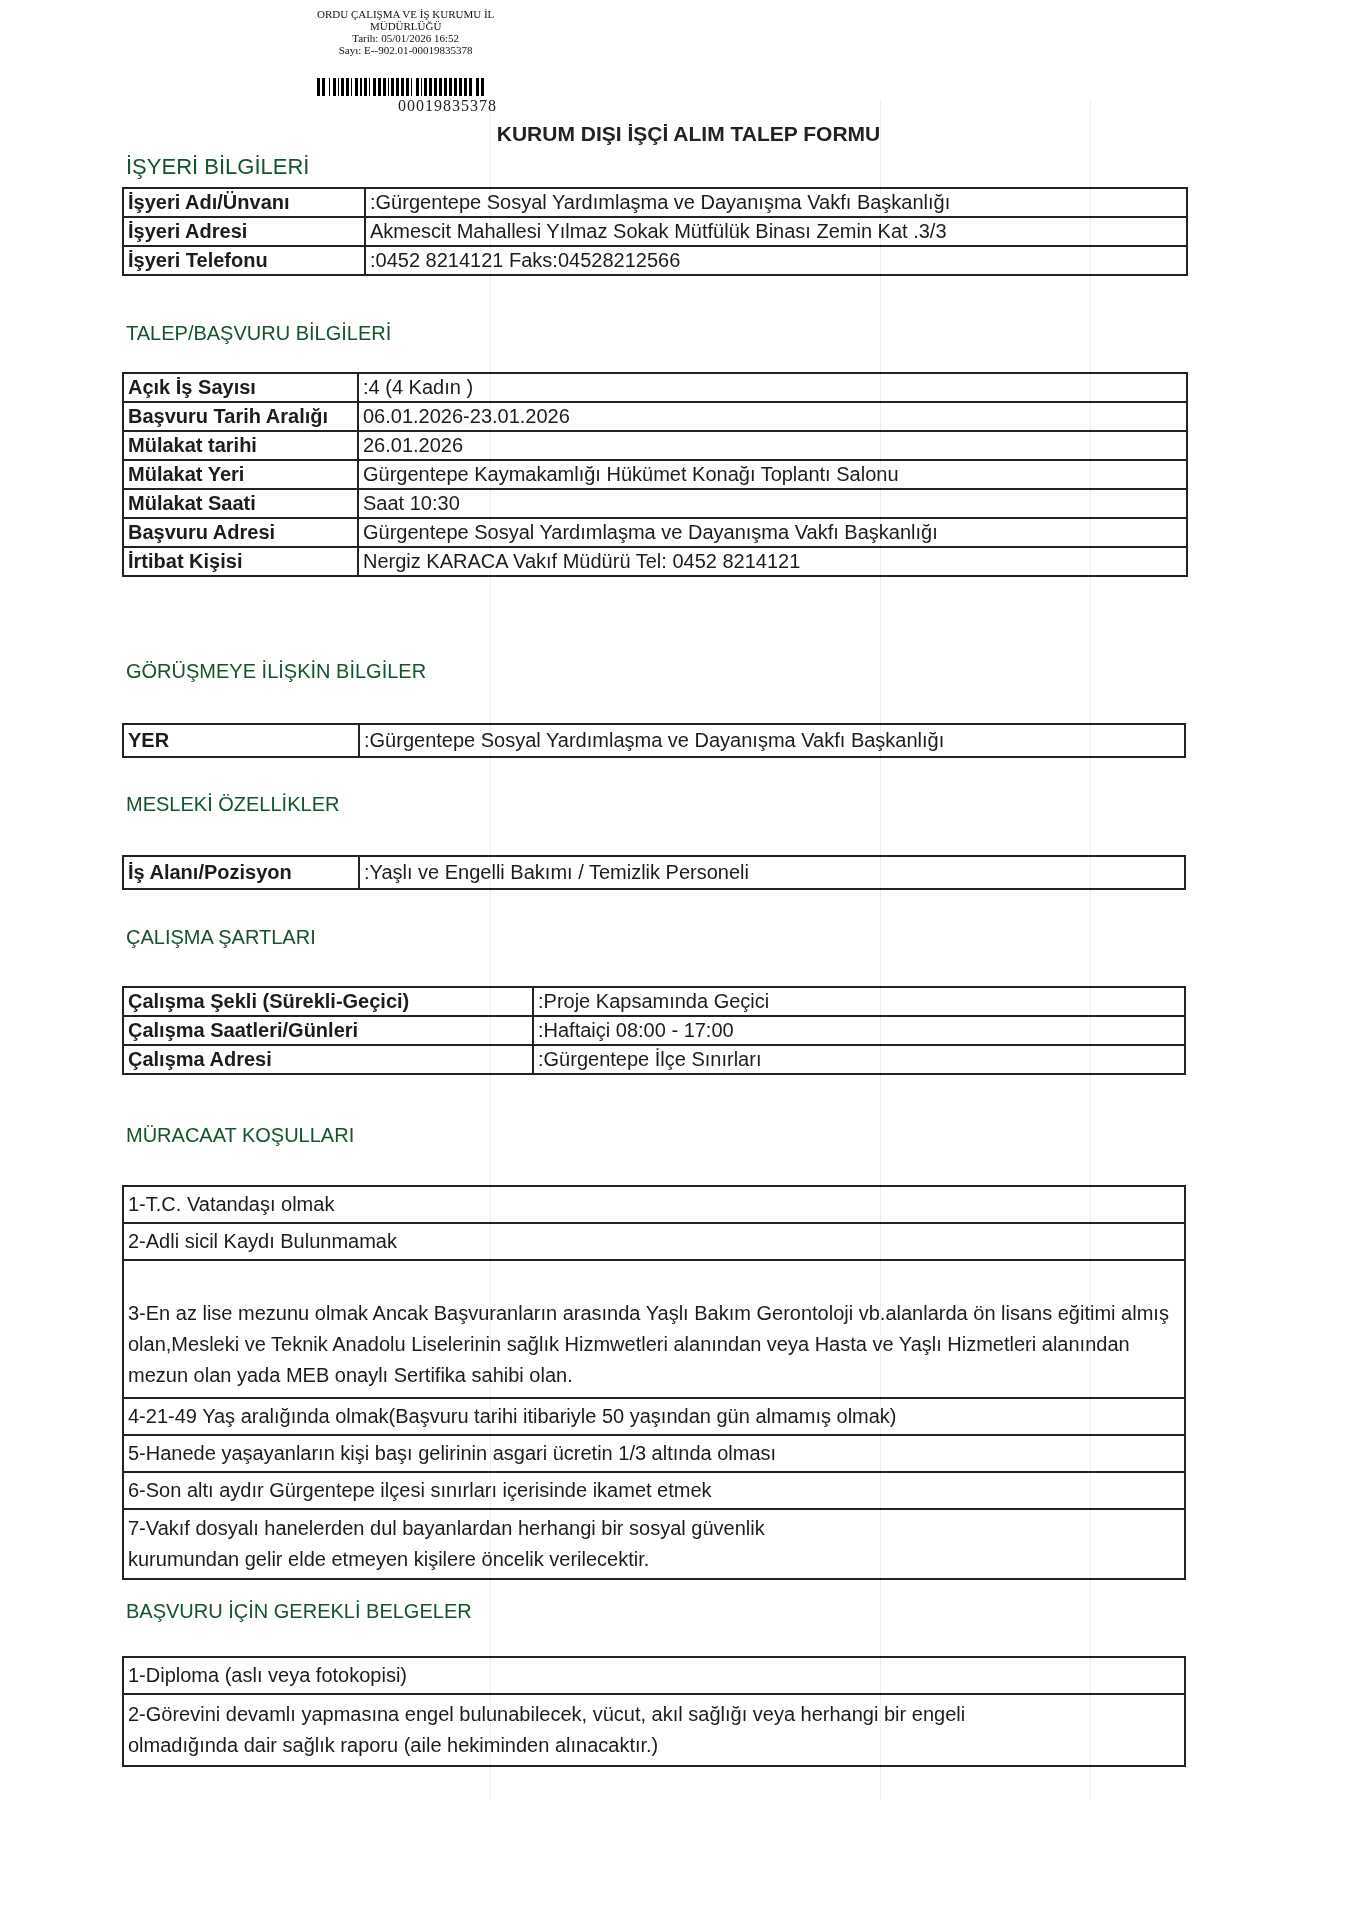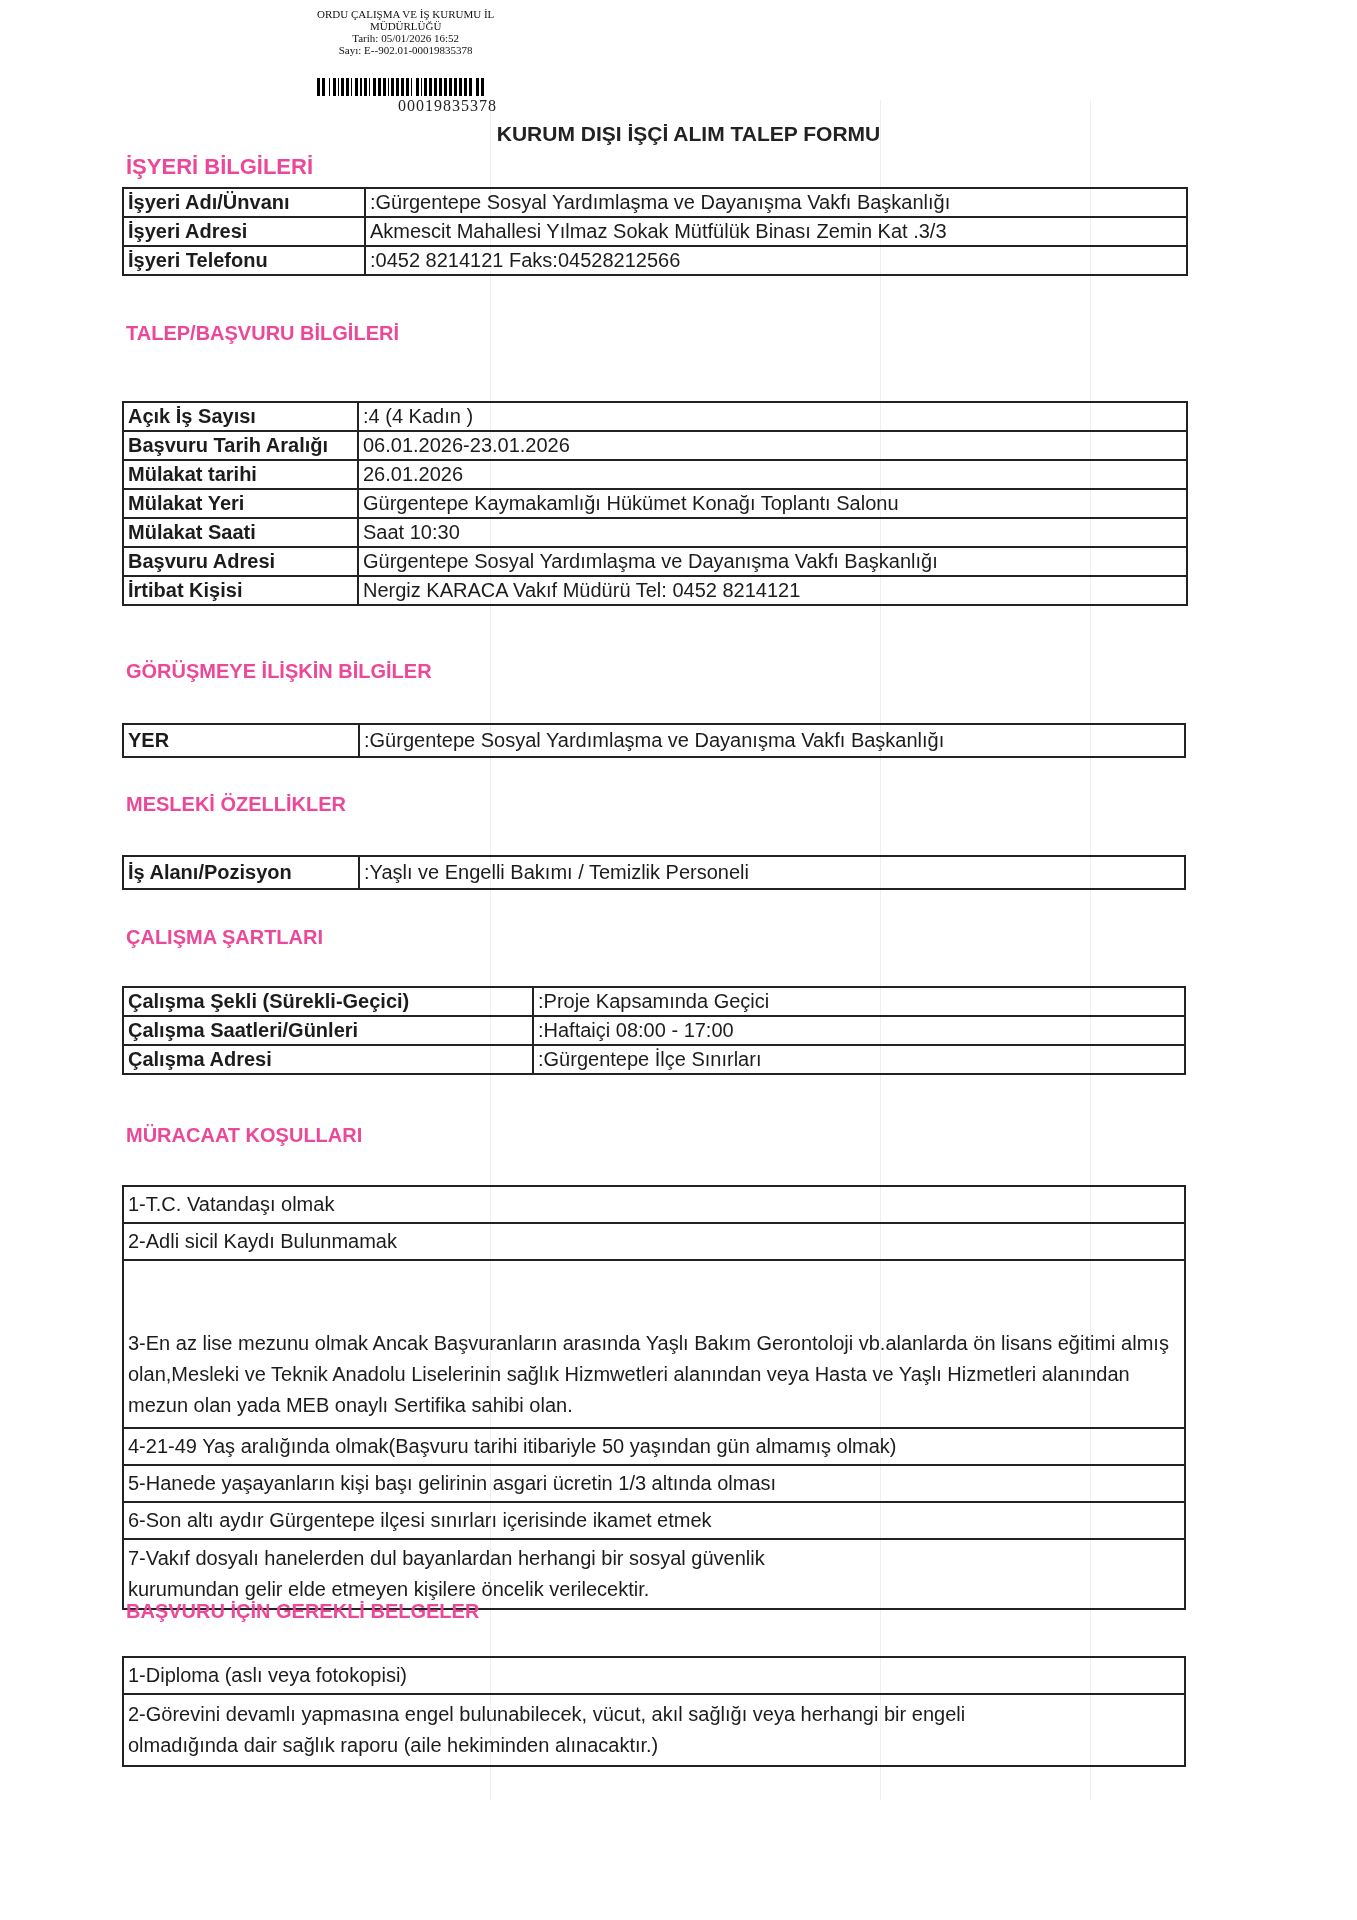--- a/index.html
+++ b/index.html
@@ -3,21 +3,21 @@
 <meta charset="utf-8">
 <style>
   html, body { margin: 0; padding: 0; background: #ffffff; }
   body { width: 1357px; height: 1920px; position: relative; overflow: hidden; color: #1a1a1a; font-family: "Liberation Sans", "DejaVu Sans", sans-serif; }
   .stamp { position: absolute; left: 317px; top: 8px; font-family: "Liberation Serif", "DejaVu Serif", serif; font-size: 11px; line-height: 12px; color: #111; }
   .stamp div { white-space: nowrap; text-align: center; }
   .barcode { position: absolute; left: 317px; top: 78px; width: 285px; height: 18px; display: flex; align-items: stretch; gap: 0; }
   .barcode span { display: block; background: #000; height: 100%; }
   .barcode-num { position: absolute; left: 398px; top: 97px; font-family: "Liberation Serif", "DejaVu Serif", serif; font-size: 16px; letter-spacing: 1px; color: #222; }
   .form-title { position: absolute; left: 0; width: 1357px; top: 122px; text-align: center; font-weight: bold; font-size: 21px; letter-spacing: 0px; color: #222; padding-left: 20px; box-sizing: border-box; }
-  .section-title { position: absolute; left: 126px; font-weight: bold; font-size: 20px; color: #ec4899; }
+  .section-title { position: absolute; left: 126px; font-weight: normal; font-size: 20px; color: #14532d; }
   .section-title.big { font-size: 22px; }
   table.form { position: absolute; left: 122px; border-collapse: collapse; font-size: 20px; color: #1c1c1c; }
   table.form td { border: 2px solid #222; padding: 2px 4px; height: 29px; box-sizing: border-box; vertical-align: middle; white-space: nowrap; }
   table.form td.lbl { font-weight: bold; }
   table.list td { white-space: normal; line-height: 31px; }
   .scanline { position: absolute; width: 1px; background: rgba(120,120,120,0.12); }
 </style>
 </head>
 <body>
 
@@ -118,21 +118,21 @@
         <td>Akmescit Mahallesi Yılmaz Sokak Mütfülük Binası Zemin Kat .3/3</td>
       </tr>
   <tr>
         <td class="lbl">İşyeri Telefonu</td>
         <td>:0452 8214121    Faks:04528212566</td>
       </tr>
 </tbody>
   </table>
 
 <div class="section-title" style="top:322px;">TALEP/BAŞVURU BİLGİLERİ</div>
-<table class="form" style="top:401px;width:1066px;">
+<table class="form" style="top:372px;width:1066px;">
   <tbody>
       <tr>
         <td class="lbl" style="width:235px;">Açık İş Sayısı</td>
         <td>:4 (4 Kadın )</td>
       </tr>
   <tr>
         <td class="lbl">Başvuru Tarih Aralığı</td>
         <td>06.01.2026-23.01.2026</td>
       </tr>
   <tr>
@@ -199,21 +199,21 @@
 <div class="section-title" style="top:1124px;">MÜRACAAT KOŞULLARI</div>
 <table class="form list" style="top:1185px;width:1064px;">
   <tbody>
       <tr>
         <td style="height:33px;">1-T.C. Vatandaşı olmak</td>
       </tr>
   <tr>
         <td style="height:33px;">2-Adli sicil Kaydı Bulunmamak</td>
       </tr>
   <tr>
-        <td style="height:168px;vertical-align:bottom;padding-bottom:6px;">3-En az lise mezunu olmak Ancak Başvuranların arasında Yaşlı Bakım Gerontoloji vb.alanlarda ön lisans eğitimi almış olan,Mesleki ve Teknik Anadolu Liselerinin sağlık Hizmwetleri alanından veya Hasta ve Yaşlı Hizmetleri alanından mezun olan yada MEB onaylı Sertifika sahibi olan.</td>
+        <td style="height:138px;vertical-align:bottom;padding-bottom:6px;">3-En az lise mezunu olmak Ancak Başvuranların arasında Yaşlı Bakım Gerontoloji vb.alanlarda ön lisans eğitimi almış olan,Mesleki ve Teknik Anadolu Liselerinin sağlık Hizmwetleri alanından veya Hasta ve Yaşlı Hizmetleri alanından mezun olan yada MEB onaylı Sertifika sahibi olan.</td>
       </tr>
   <tr>
         <td style="height:33px;">4-21-49 Yaş aralığında olmak(Başvuru tarihi itibariyle 50 yaşından gün almamış olmak)</td>
       </tr>
   <tr>
         <td style="height:33px;">5-Hanede yaşayanların kişi başı gelirinin asgari ücretin 1/3 altında olması</td>
       </tr>
   <tr>
         <td style="height:33px;">6-Son altı aydır Gürgentepe ilçesi sınırları içerisinde ikamet etmek</td>
       </tr>

